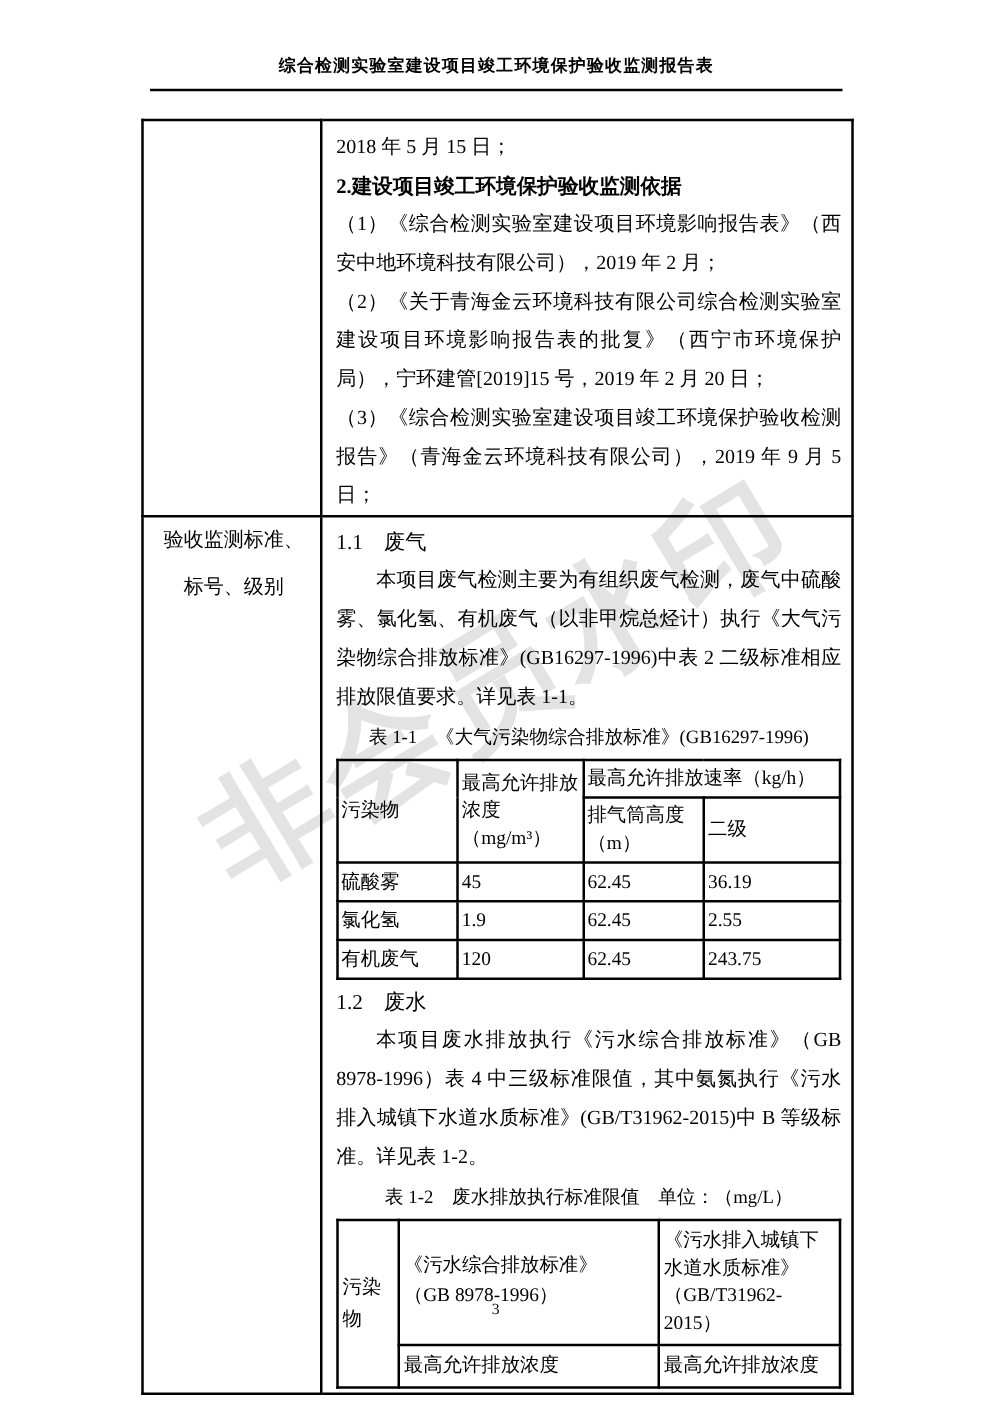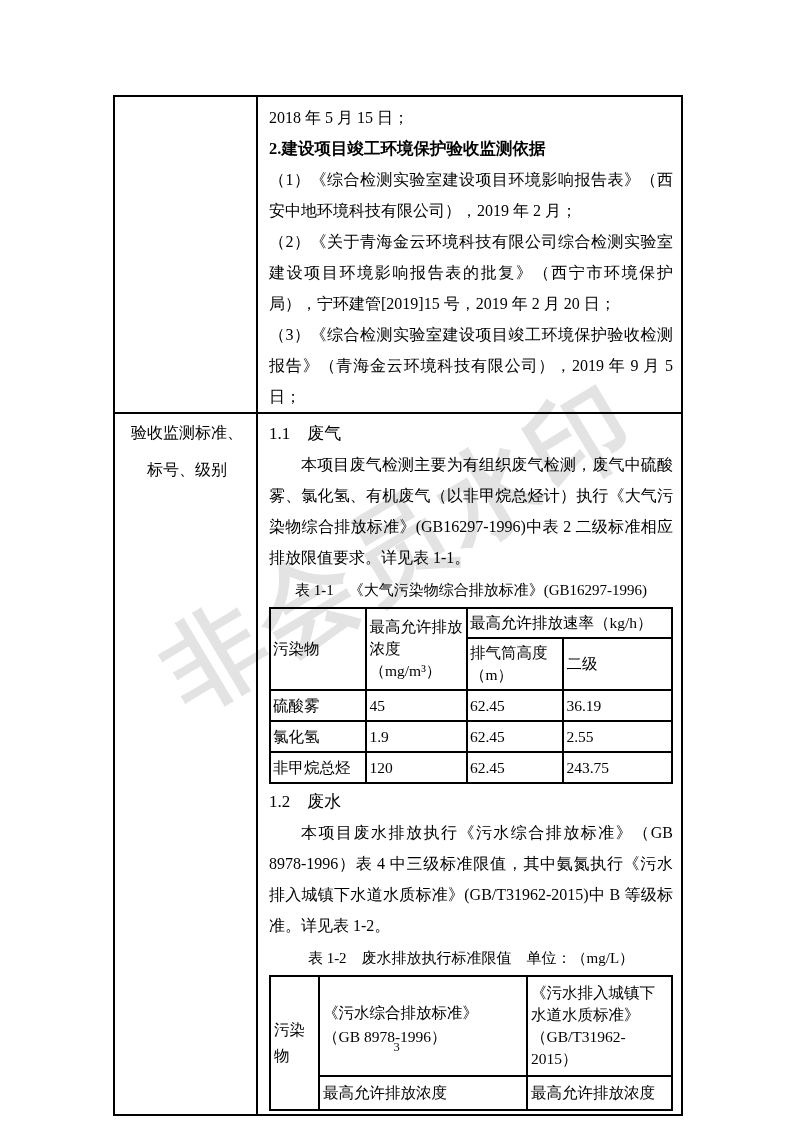--- a/index.html
+++ b/index.html
@@ -53,20 +53,21 @@
   .page-num {
     position:absolute; left:0; right:0; top:1040px; text-align:center;
     font-size:12.5px; z-index:2;
   }
 </style>
 </head>
 <body>
 
 <div class="page">
 
+  <div class="doc-header">综合检测实验室建设项目竣工环境保护验收监测报告表</div>
 
   <div class="watermark">非会员水印</div>
 
   <table class="main">
     <tbody>
       <tr class="row1">
         <td class="left-col"></td>
         <td>
           <div class="cell-inner">
             <p>2018 年 5 月 15 日；</p>
@@ -109,21 +110,21 @@
                   <td class="data">62.45</td>
                   <td class="data">36.19</td>
                 </tr>
                 <tr>
                   <td class="data">氯化氢</td>
                   <td class="data">1.9</td>
                   <td class="data">62.45</td>
                   <td class="data">2.55</td>
                 </tr>
                 <tr>
-                  <td class="data">非甲烷总烃</td>
+                  <td class="data">有机废气</td>
                   <td class="data">120</td>
                   <td class="data">62.45</td>
                   <td class="data">243.75</td>
                 </tr>
               </tbody>
             </table>
 
             <div class="sec-heading">1.2　废水</div>
             <div class="para">本项目废水排放执行《污水综合排放标准》（GB 8978-1996）表 4 中三级标准限值，其中氨氮执行《污水排入城镇下水道水质标准》(GB/T31962-2015)中 B 等级标准。详见表 1-2。</div>
             <div class="tbl-title">表 1-2　废水排放执行标准限值　单位：（mg/L）</div>

